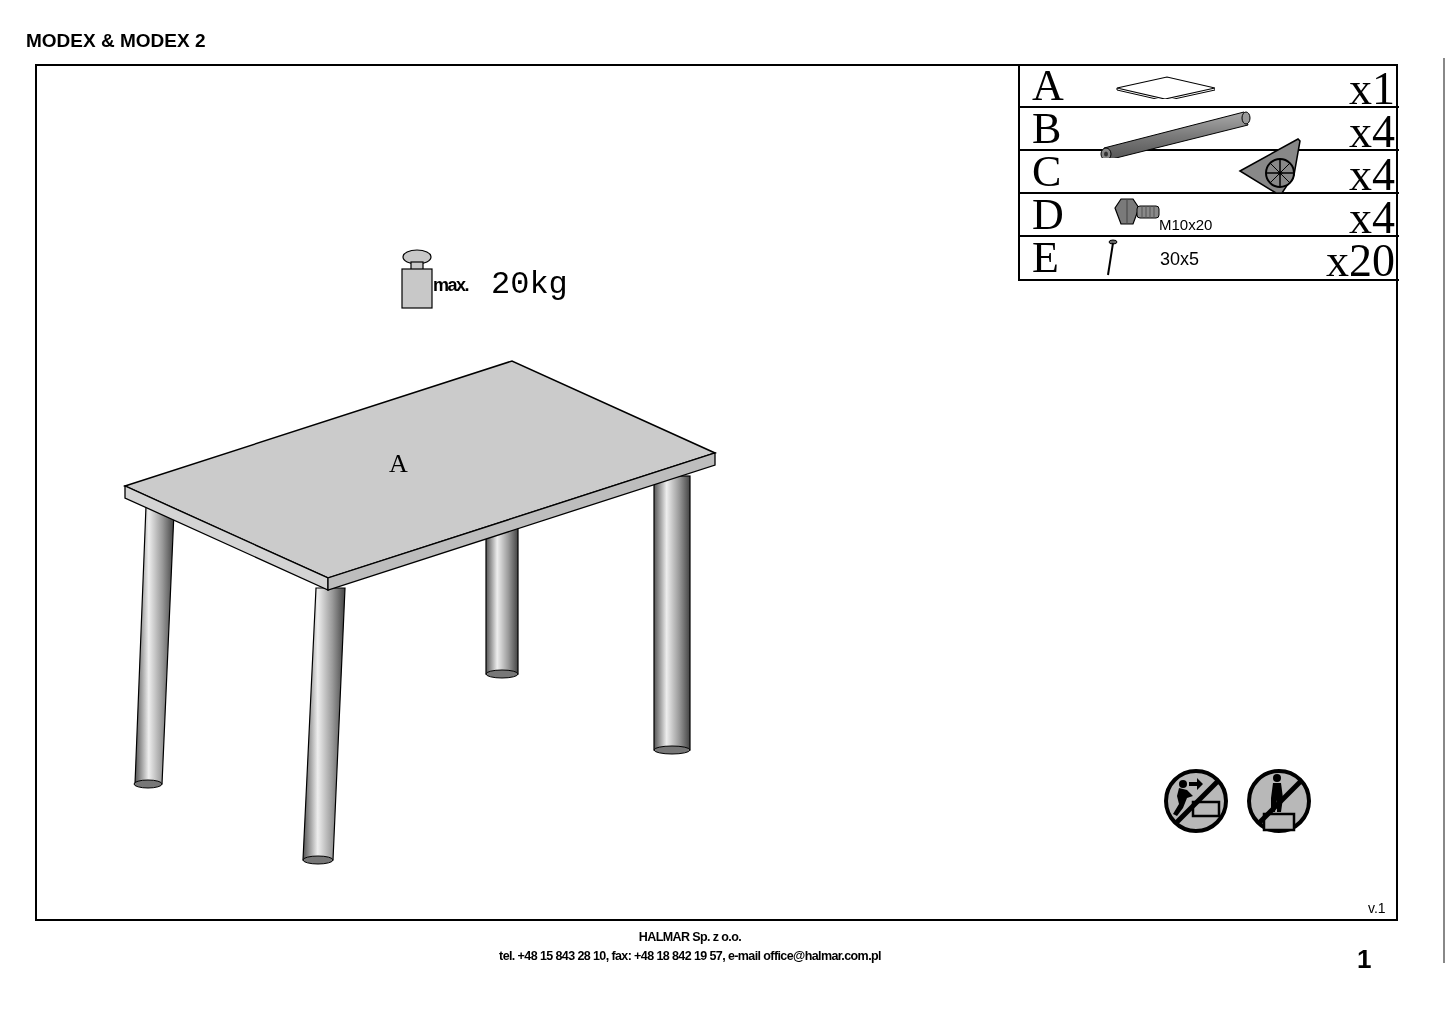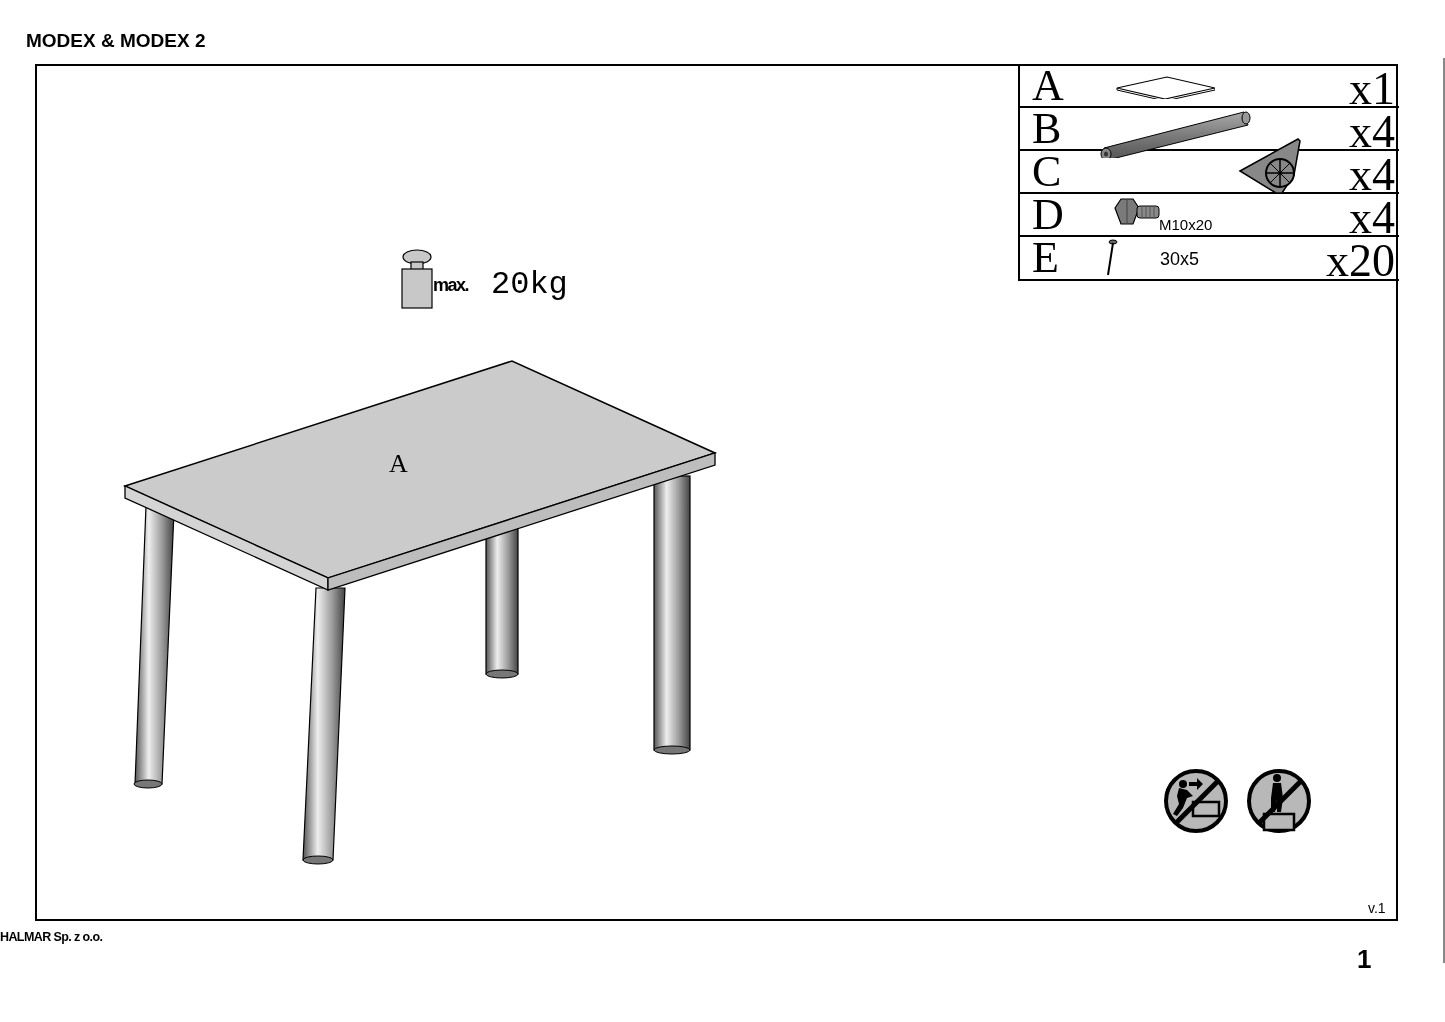--- a/index.html
+++ b/index.html
@@ -15,21 +15,21 @@
   .part-spec { position:absolute; font-size:15px; }
   .part-spec.serif { font-family:Liberation Sans, sans-serif; font-size:18px; }
   .part-img { position:absolute; }
   .weight { position:absolute; left:400px; top:248px; }
   .weight-label { position:absolute; left:433px; top:275px; font-size:18px; font-weight:bold; letter-spacing:-1.5px; }
   .weight-value { position:absolute; left:491px; top:266px; font-family:Liberation Mono, monospace; font-size:32px; }
   .table-drawing { position:absolute; left:0; top:0; }
   .table-label { position:absolute; left:389px; top:449px; font-family:"Liberation Serif", serif; font-size:26px; }
   .warn { position:absolute; }
   .version { position:absolute; left:1368px; top:900px; font-size:14px;text-align:right; }
-  .footer { position:absolute; left:0; width:1380px; top:928px; font-size:12.5px; font-weight:bold; line-height:19px; letter-spacing:-0.6px; }
+  .footer { position:absolute; left:0; width:1380px; top:928px; text-align:center; font-size:12.5px; font-weight:bold; line-height:19px; letter-spacing:-0.6px; }
   .footer div { margin-left:0; }
   .page-num { position:absolute; left:1357px; top:944px; font-size:26px; font-weight:bold; }
 </style>
 </head>
 <body>
 
 <div class="title">MODEX &amp; MODEX 2</div>
 
 <div class="right-rule"></div>
 
@@ -158,15 +158,16 @@
   <rect x="18" y="46" width="30" height="16" fill="#b8b8b8" stroke="#000" stroke-width="2.5"></rect>
   <circle cx="31" cy="10" r="4" fill="#000"></circle>
   <path d="M27,15 L35,15 L37,30 L35,44 L31,44 L31,32 L29,44 L25,44 L25,30 Z" fill="#000"></path>
   <line x1="12" y1="56" x2="56" y2="12" stroke="#000" stroke-width="5"></line>
 </svg>
 
 <span class="version">v.1</span>
 
 <div class="footer">
   <div>HALMAR Sp. z o.o.</div>
+  <div>tel. +48 15 843 28 10, fax: +48 18 842 19 57, e-mail office@halmar.com.pl</div>
 </div>
 
 <span class="page-num">1</span>
 
 </body></html>

